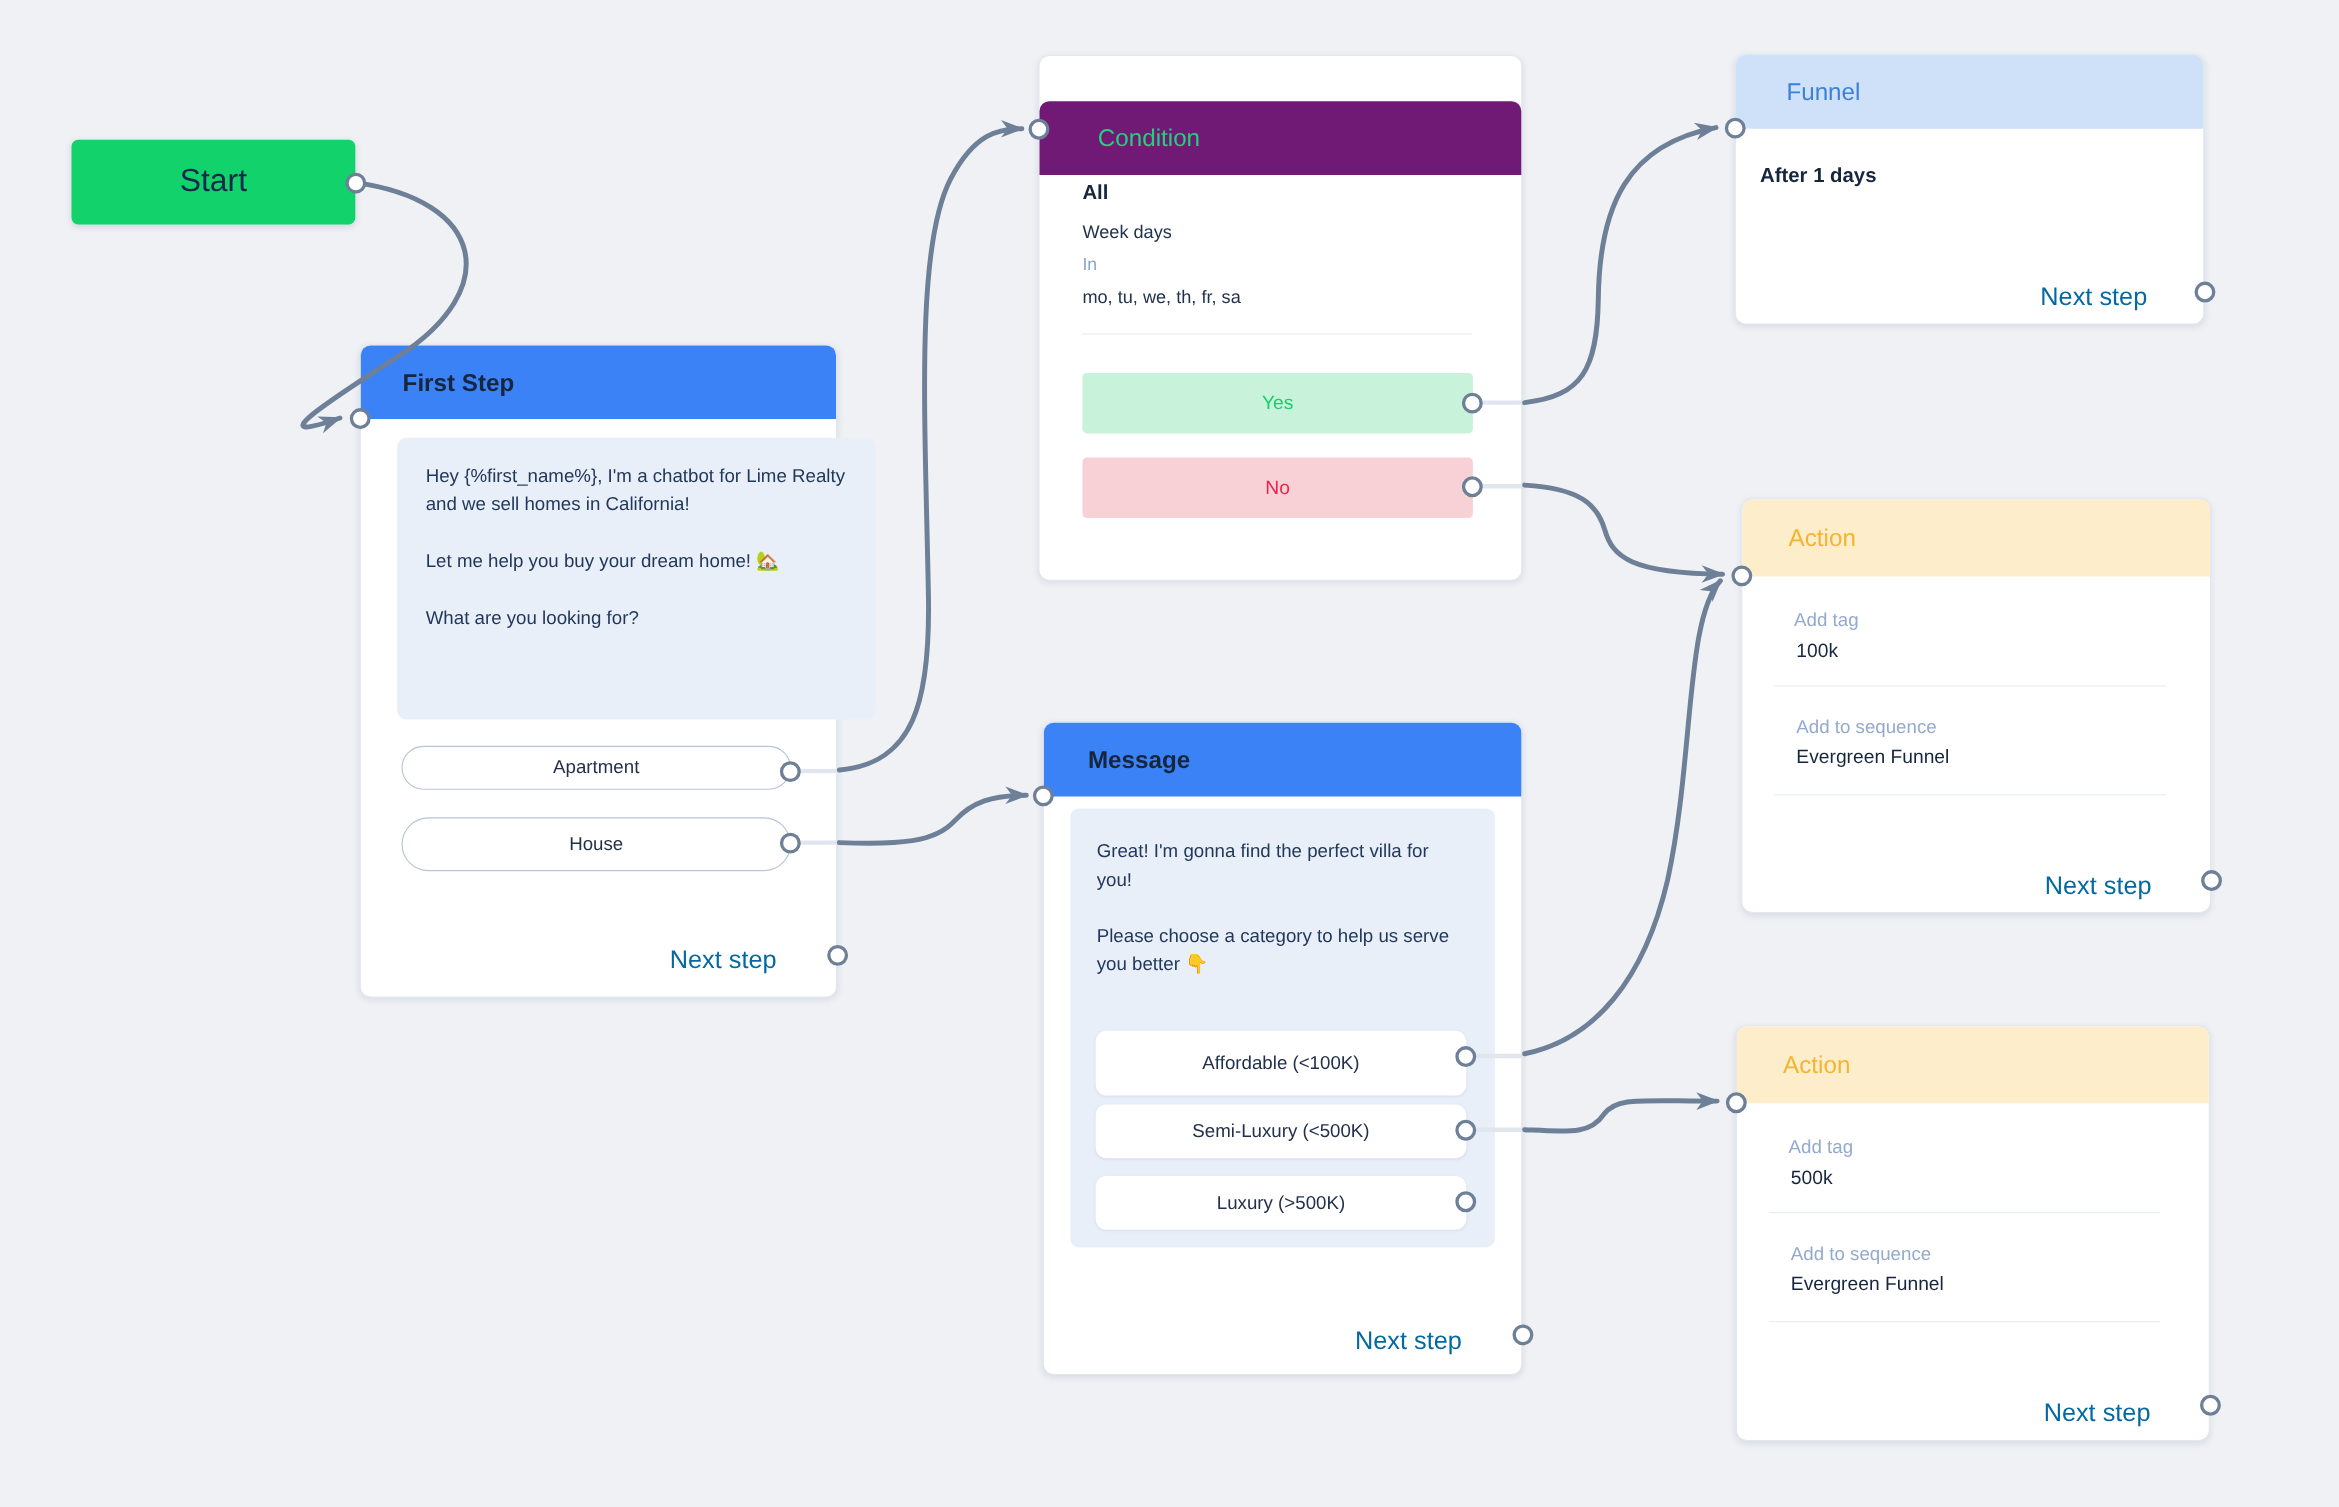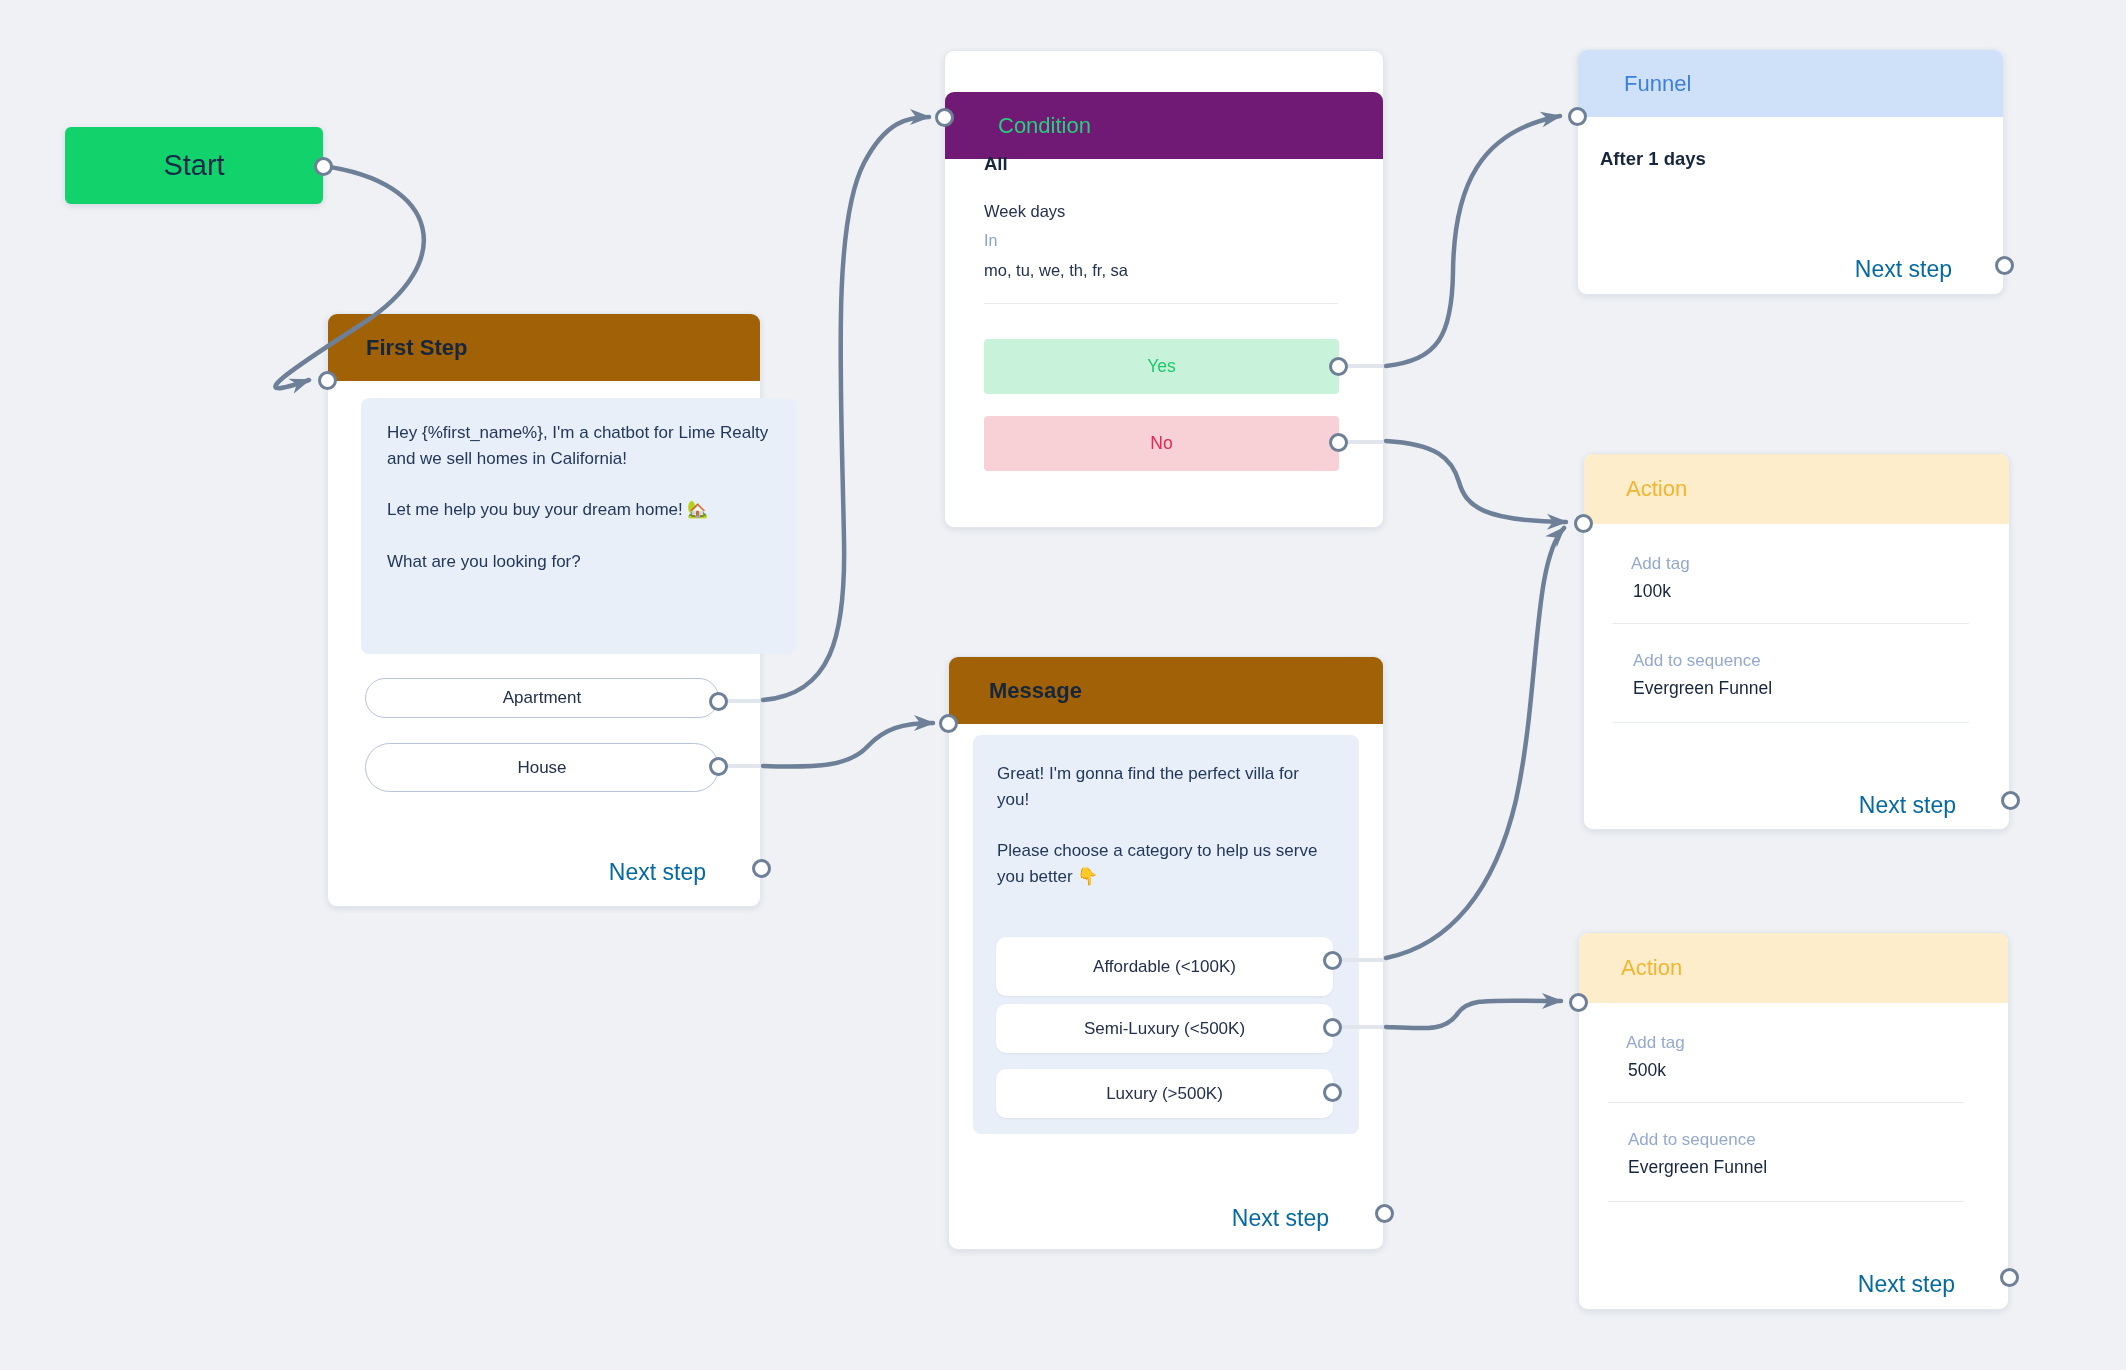--- a/index.html
+++ b/index.html
@@ -9,21 +9,21 @@
   }
   
   .card{
     position:absolute;background:#ffffff;border:1px solid #e2e7ee;border-radius:10px;
     box-shadow:0 2px 6px rgba(84,99,128,.14);z-index:2;box-sizing:border-box;
   }
   .card-header{
     position:absolute;left:0;top:0;right:0;display:flex;align-items:center;
     border-radius:9px 9px 0 0;font-size:22px;box-sizing:border-box;
   }
-  .hdr-plain{background:#a16207;font-weight:700;color:#16263d;}
+  .hdr-plain{background:#3b82f6;font-weight:700;color:#16263d;}
   .hdr-green{background:#701a75;color:#25cf7c;margin-top:41px;}
   .hdr-blue{background:#cfe1f8;color:#3c80d8;}
   .hdr-amber{background:#fdedcb;color:#f3b52f;}
   
   .start-node{
     position:absolute;left:65px;top:127px;width:258px;height:77px;background:#12d26b;
     border-radius:6px;display:flex;align-items:center;justify-content:center;
     font-size:29px;font-weight:500;color:#13294b;z-index:2;
     box-shadow:0 2px 6px rgba(84,99,128,.18);
   }
@@ -115,21 +115,21 @@
     <div class="pill-btn" style="left:37px;top:429px;width:354px;height:49px;">
       <span>House</span>
     </div>
     <div class="t t-next" style="right:54px;top:545px;">Next step</div>
   </div>
 
   <div class="card" style="left:944px;top:50px;width:440px;height:478px;">
     <div class="card-header hdr-green" style="height:67px;padding-left:53px;">
       <span>Condition</span>
     </div>
-    <div class="t t-bold" style="left:39px;top:102px;">All</div>
+    <div class="t t-bold" style="left:39px;top:113px;">All</div>
     <div class="t t-body" style="left:39px;top:151px;">Week days</div>
     <div class="t t-op" style="left:39px;top:181px;">In</div>
     <div class="t t-body" style="left:39px;top:210px;">mo, tu, we, th, fr, sa</div>
     <div class="divider" style="left:39px;top:252px;width:354px;"></div>
     <div class="flat-btn btn-yes" style="left:39px;top:288px;width:355px;height:55px;">
       <span>Yes</span>
     </div>
     <div class="flat-btn btn-no" style="left:39px;top:365px;width:355px;height:55px;">
       <span>No</span>
     </div>

